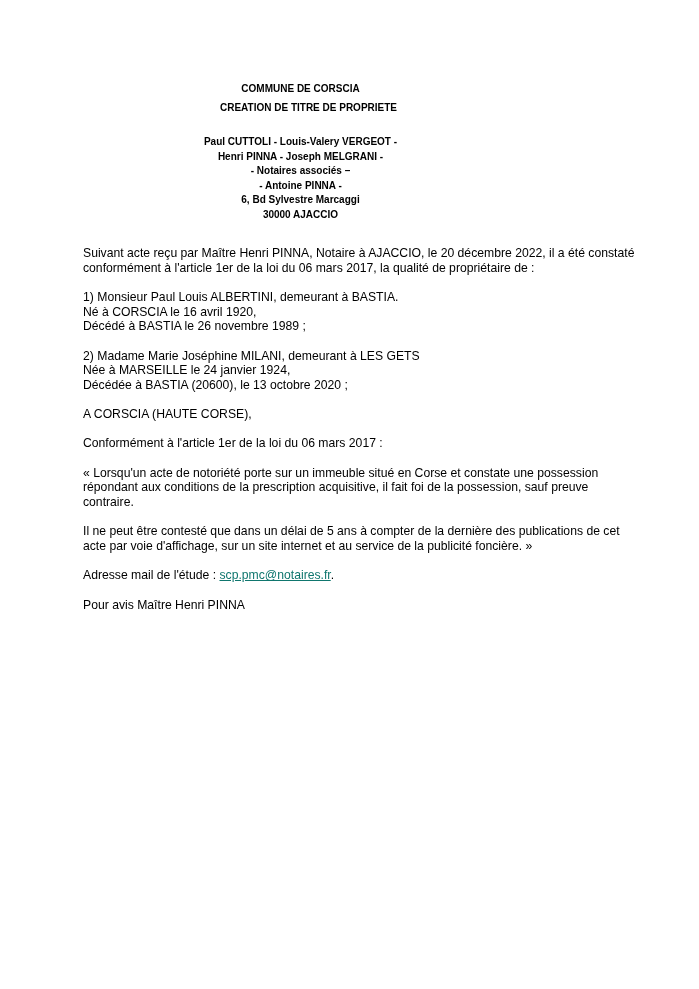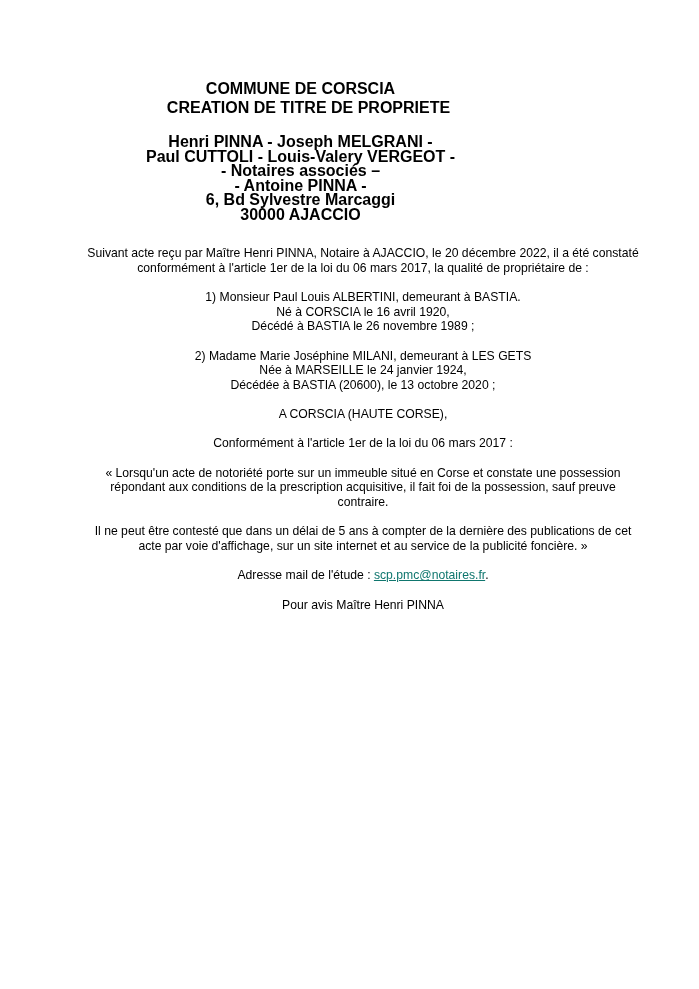--- a/index.html
+++ b/index.html
@@ -22,39 +22,38 @@
       width: 699px;
       height: 989px;
       background: #ffffff;
     }
     .header {
       position: absolute;
       left: 0;
       width: 601px;
       text-align: center;
       font-weight: bold;
-      font-size: 16px;
+      font-size: 10px;
       line-height: 14.6px;
     }
     .header .line { display: block; white-space: nowrap; }
     .h-title { top: 82px; }
     .h-subtitle { top: 101px; margin-left: 8px; }
     .h-notaries { top: 135px; }
 
     .body {
       position: absolute;
       left: 83px;
       width: 560px;
       top: 246px;
       font-size: 12.2px;
       line-height: 14.65px;
     }
     .para {
       margin: 0 0 14.65px 0;
-      text-align: center;
     }
     .para .line { display: block; white-space: nowrap; }
     .link {
       color: #0f766e;
       text-decoration: underline;
     }
   </style>
 </head>
 <body>
 
@@ -62,22 +61,22 @@
 
   <div class="header h-title">
     <span class="line">COMMUNE DE CORSCIA</span>
   </div>
 
   <div class="header h-subtitle">
     <span class="line">CREATION DE TITRE DE PROPRIETE</span>
   </div>
 
   <div class="header h-notaries">
+    <span class="line">Paul CUTTOLI - Louis-Valery VERGEOT -</span>
     <span class="line">Henri PINNA - Joseph MELGRANI -</span>
-    <span class="line">Paul CUTTOLI - Louis-Valery VERGEOT -</span>
     <span class="line">- Notaires associés –</span>
     <span class="line">- Antoine PINNA -</span>
     <span class="line">6, Bd Sylvestre Marcaggi</span>
     <span class="line">30000 AJACCIO</span>
   </div>
 
   <div class="body">
 
     <p class="para">
       <span class="line">Suivant acte reçu par Maître Henri PINNA, Notaire à AJACCIO, le 20 décembre 2022, il a été constaté</span>

